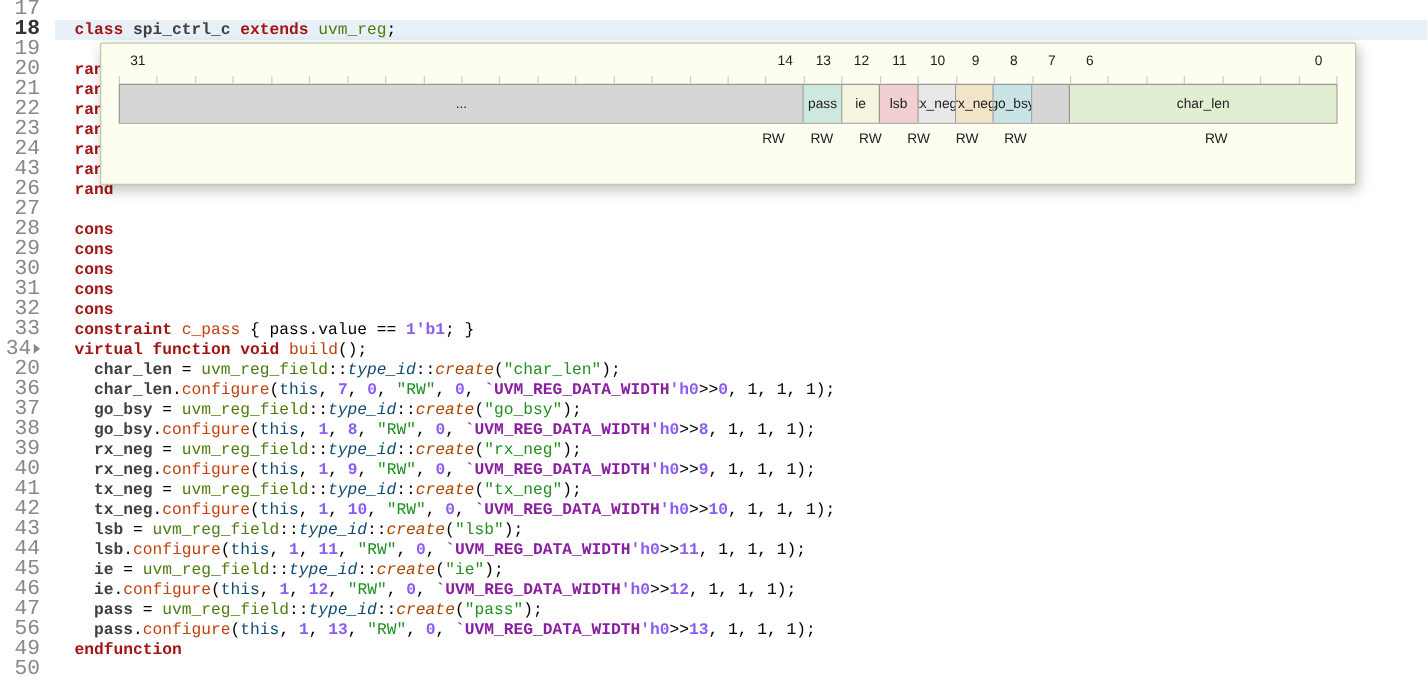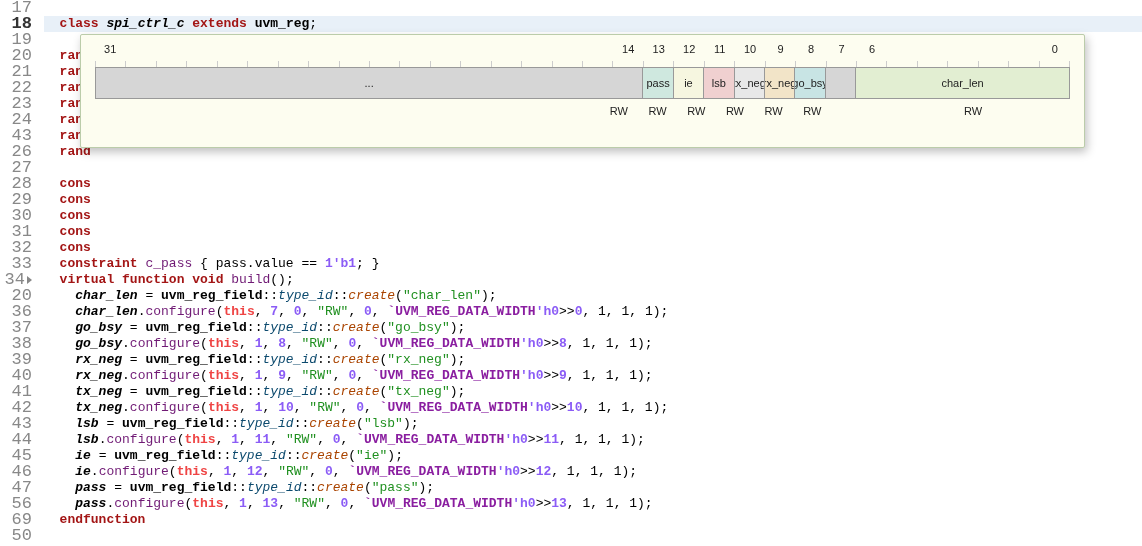--- a/index.html
+++ b/index.html
@@ -41,29 +41,29 @@
   flex: 1;
   line-height: 16px;
   white-space: pre;
   padding-left: 6px;
 }
 .code-line { height: 16px; }
 .code-line.hl { background: #e8f0f8; }
 
 .kw { color: #a31515; font-weight: bold; }
 .kw2 { color: #a31515; font-weight: bold; }
-.type { color: #000000; font-weight: bold; font-style: italic; }
-.base { color: #000000; font-weight: bold; }
-.fn { color: #701a75; }
+.type { color: #404040; font-weight: bold; }
+.base { color: #4d7c0f; font-weight: normal; }
+.fn { color: #c2410c; }
 .fld { color: #0c4a6e; font-style: italic; }
 .str { color: #209020; }
 .mac { color: #8a1ea0; font-weight: bold; }
 .num { color: #8b5cf6; font-weight: bold; }
 .mth { color: #aa4400; font-style: italic; }
-.this { color: #ef4444; font-weight: bold; }
+.this { color: #0c4a6e; font-weight: normal; }
 
 .tooltip {
   position: absolute;
   left: 80px;
   top: 34px;
   width: 1005px;
   background: #fdfdf0;
   border: 1px solid #bca;
   box-shadow: 2px 4px 10px rgba(0,0,0,0.25);
   border-radius: 2px;
@@ -168,21 +168,21 @@
       <div class="gutter-line">39</div>
       <div class="gutter-line">40</div>
       <div class="gutter-line">41</div>
       <div class="gutter-line">42</div>
       <div class="gutter-line">43</div>
       <div class="gutter-line">44</div>
       <div class="gutter-line">45</div>
       <div class="gutter-line">46</div>
       <div class="gutter-line">47</div>
       <div class="gutter-line">56</div>
-      <div class="gutter-line">69</div>
+      <div class="gutter-line">49</div>
       <div class="gutter-line">50</div>
     </div>
   <div class="code" id="code"><div class="code-line"></div><div class="code-line hl">  <span class="kw">class</span> <span class="type">spi_ctrl_c</span> <span class="kw">extends</span> <span class="base">uvm_reg</span>;</div><div class="code-line"></div><div class="code-line">  <span class="kw2">rand</span></div><div class="code-line">  <span class="kw2">rand</span></div><div class="code-line">  <span class="kw2">rand</span></div><div class="code-line">  <span class="kw2">rand</span></div><div class="code-line">  <span class="kw2">rand</span></div><div class="code-line">  <span class="kw2">rand</span></div><div class="code-line">  <span class="kw2">rand</span></div><div class="code-line"></div><div class="code-line">  <span class="kw2">cons</span></div><div class="code-line">  <span class="kw2">cons</span></div><div class="code-line">  <span class="kw2">cons</span></div><div class="code-line">  <span class="kw2">cons</span></div><div class="code-line">  <span class="kw2">cons</span></div><div class="code-line">  <span class="kw2">constraint</span> <span class="fn">c_pass</span> { pass.value == <span class="num">1'b1</span>; }</div><div class="code-line">  <span class="kw">virtual</span> <span class="kw">function</span> <span class="kw">void</span> <span class="fn">build</span>();</div><div class="code-line">    <span class="type">char_len</span> = <span class="base">uvm_reg_field</span>::<span class="fld">type_id</span>::<span class="mth">create</span>(<span class="str">"char_len"</span>);</div><div class="code-line">    <span class="type">char_len</span>.<span class="fn">configure</span>(<span class="this">this</span>, <span class="num">7</span>, <span class="num">0</span>, <span class="str">"RW"</span>, <span class="num">0</span>, <span class="mac">`UVM_REG_DATA_WIDTH</span><span class="num">'h0</span>&gt;&gt;<span class="num">0</span>, 1, 1, 1);</div><div class="code-line">    <span class="type">go_bsy</span> = <span class="base">uvm_reg_field</span>::<span class="fld">type_id</span>::<span class="mth">create</span>(<span class="str">"go_bsy"</span>);</div><div class="code-line">    <span class="type">go_bsy</span>.<span class="fn">configure</span>(<span class="this">this</span>, <span class="num">1</span>, <span class="num">8</span>, <span class="str">"RW"</span>, <span class="num">0</span>, <span class="mac">`UVM_REG_DATA_WIDTH</span><span class="num">'h0</span>&gt;&gt;<span class="num">8</span>, 1, 1, 1);</div><div class="code-line">    <span class="type">rx_neg</span> = <span class="base">uvm_reg_field</span>::<span class="fld">type_id</span>::<span class="mth">create</span>(<span class="str">"rx_neg"</span>);</div><div class="code-line">    <span class="type">rx_neg</span>.<span class="fn">configure</span>(<span class="this">this</span>, <span class="num">1</span>, <span class="num">9</span>, <span class="str">"RW"</span>, <span class="num">0</span>, <span class="mac">`UVM_REG_DATA_WIDTH</span><span class="num">'h0</span>&gt;&gt;<span class="num">9</span>, 1, 1, 1);</div><div class="code-line">    <span class="type">tx_neg</span> = <span class="base">uvm_reg_field</span>::<span class="fld">type_id</span>::<span class="mth">create</span>(<span class="str">"tx_neg"</span>);</div><div class="code-line">    <span class="type">tx_neg</span>.<span class="fn">configure</span>(<span class="this">this</span>, <span class="num">1</span>, <span class="num">10</span>, <span class="str">"RW"</span>, <span class="num">0</span>, <span class="mac">`UVM_REG_DATA_WIDTH</span><span class="num">'h0</span>&gt;&gt;<span class="num">10</span>, 1, 1, 1);</div><div class="code-line">    <span class="type">lsb</span> = <span class="base">uvm_reg_field</span>::<span class="fld">type_id</span>::<span class="mth">create</span>(<span class="str">"lsb"</span>);</div><div class="code-line">    <span class="type">lsb</span>.<span class="fn">configure</span>(<span class="this">this</span>, <span class="num">1</span>, <span class="num">11</span>, <span class="str">"RW"</span>, <span class="num">0</span>, <span class="mac">`UVM_REG_DATA_WIDTH</span><span class="num">'h0</span>&gt;&gt;<span class="num">11</span>, 1, 1, 1);</div><div class="code-line">    <span class="type">ie</span> = <span class="base">uvm_reg_field</span>::<span class="fld">type_id</span>::<span class="mth">create</span>(<span class="str">"ie"</span>);</div><div class="code-line">    <span class="type">ie</span>.<span class="fn">configure</span>(<span class="this">this</span>, <span class="num">1</span>, <span class="num">12</span>, <span class="str">"RW"</span>, <span class="num">0</span>, <span class="mac">`UVM_REG_DATA_WIDTH</span><span class="num">'h0</span>&gt;&gt;<span class="num">12</span>, 1, 1, 1);</div><div class="code-line">    <span class="type">pass</span> = <span class="base">uvm_reg_field</span>::<span class="fld">type_id</span>::<span class="mth">create</span>(<span class="str">"pass"</span>);</div><div class="code-line">    <span class="type">pass</span>.<span class="fn">configure</span>(<span class="this">this</span>, <span class="num">1</span>, <span class="num">13</span>, <span class="str">"RW"</span>, <span class="num">0</span>, <span class="mac">`UVM_REG_DATA_WIDTH</span><span class="num">'h0</span>&gt;&gt;<span class="num">13</span>, 1, 1, 1);</div><div class="code-line">  <span class="kw">endfunction</span></div><div class="code-line"></div></div>
 </div>
 
 <div class="tooltip">
   <div class="reg-container">
     <div class="bit-ruler" id="bit-ruler">
         <span class="bit-tick" style="left: 98.4375%;">0</span>
         <span class="bit-tick" style="left: 79.6875%;">6</span>

